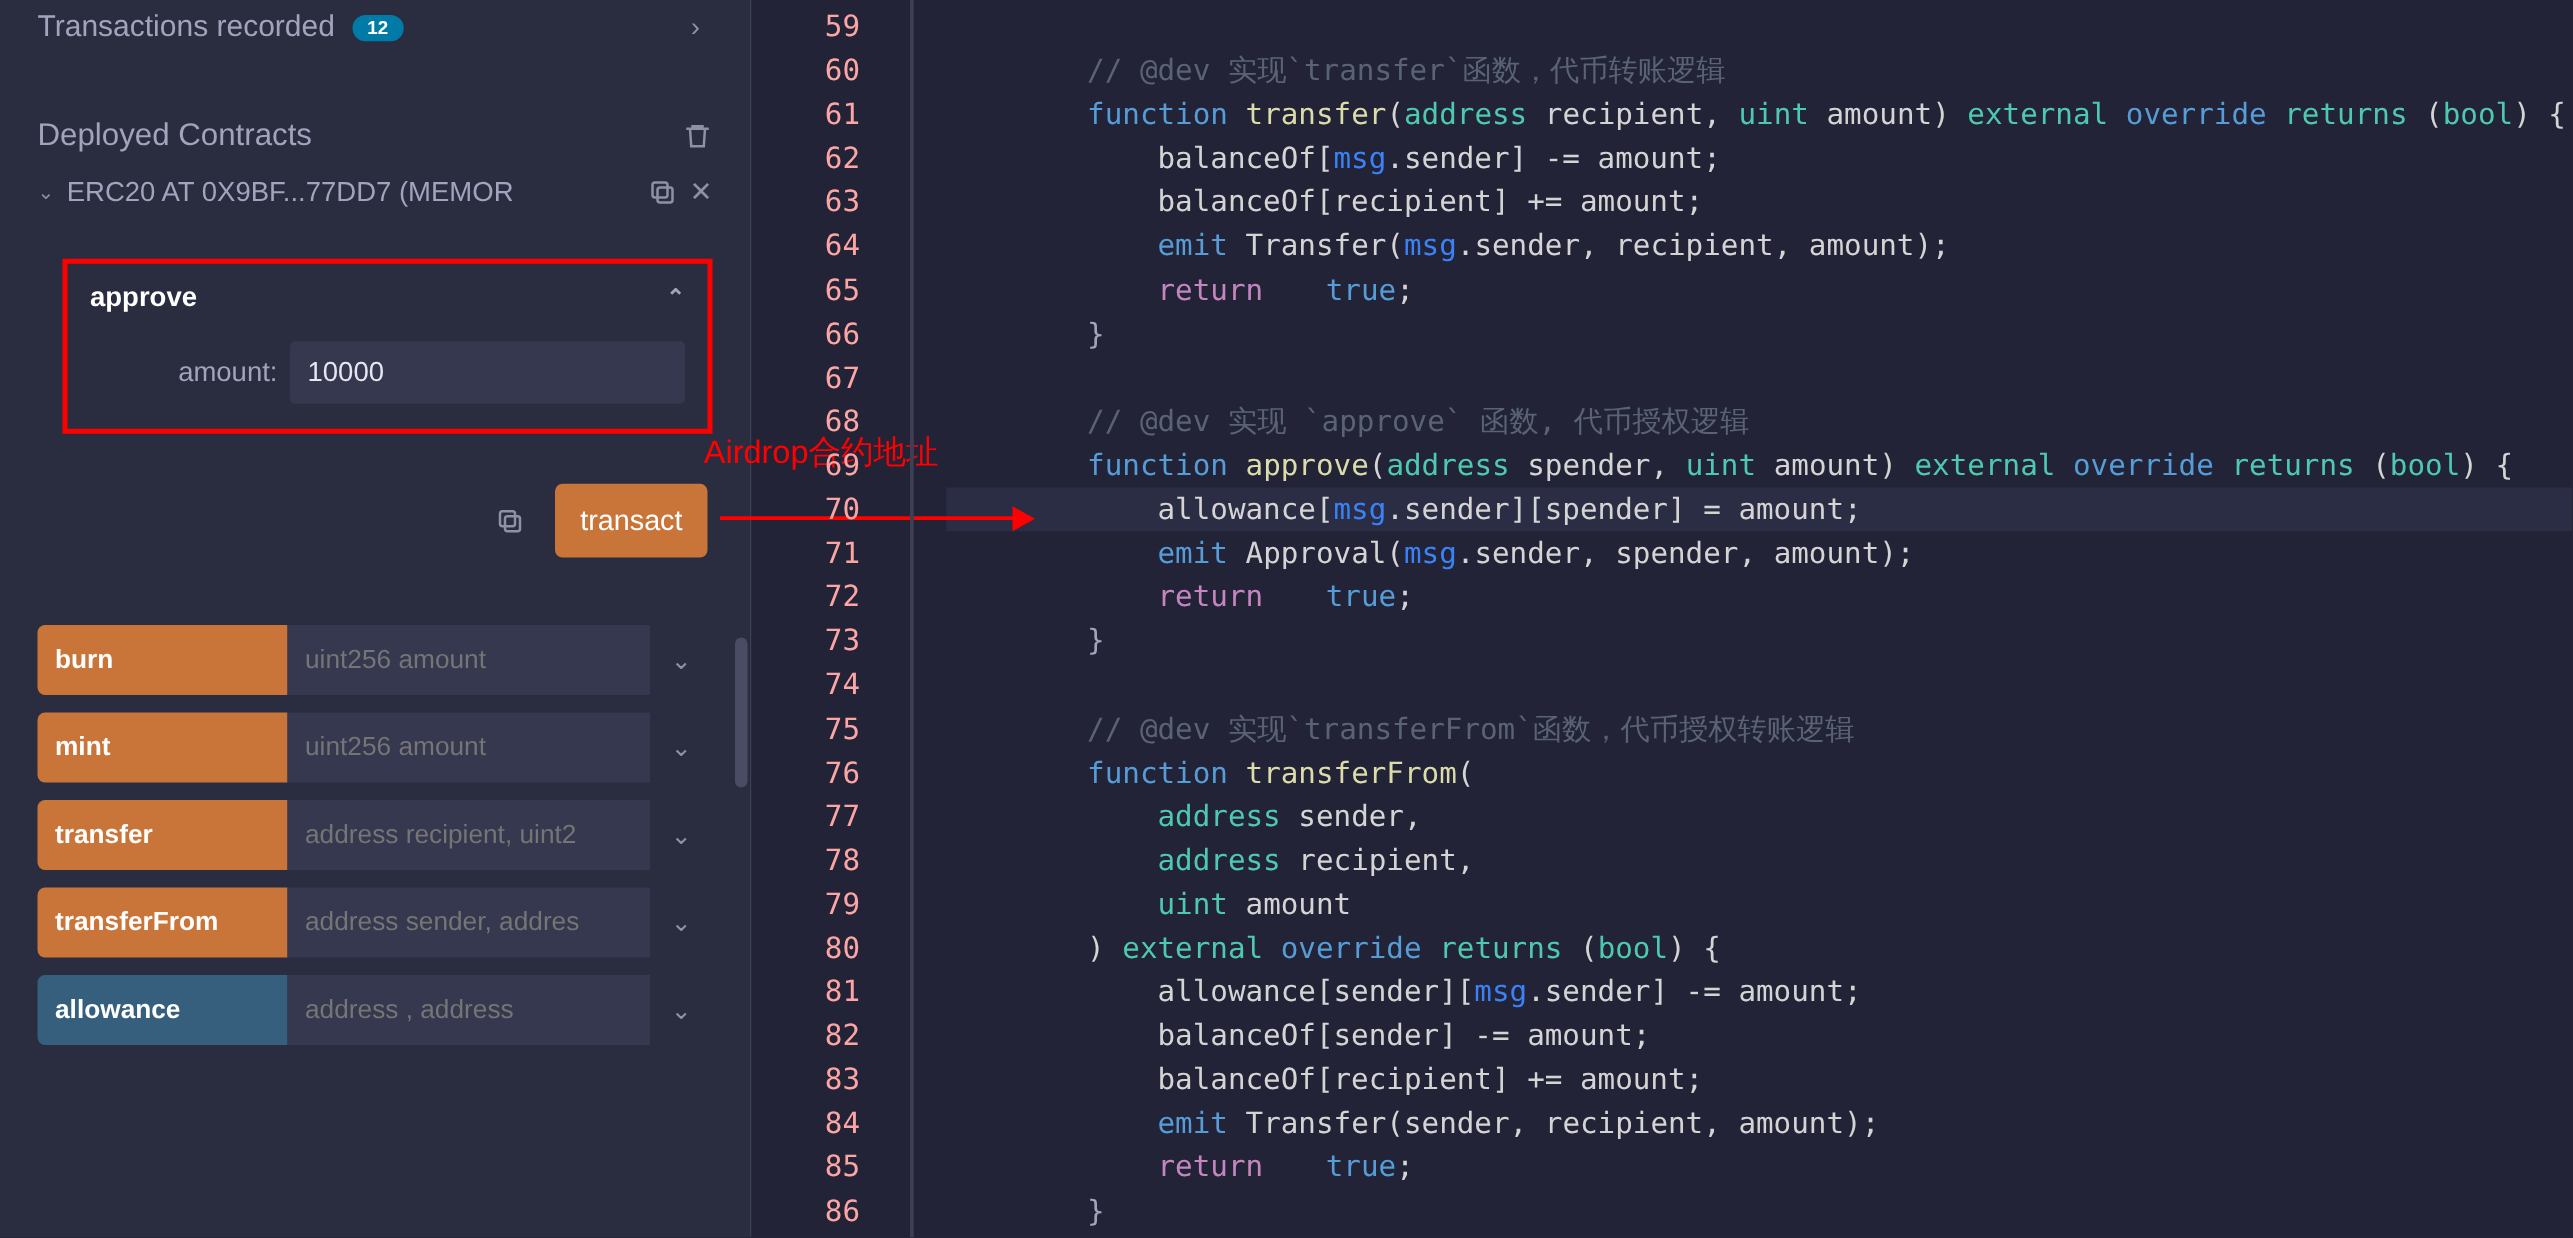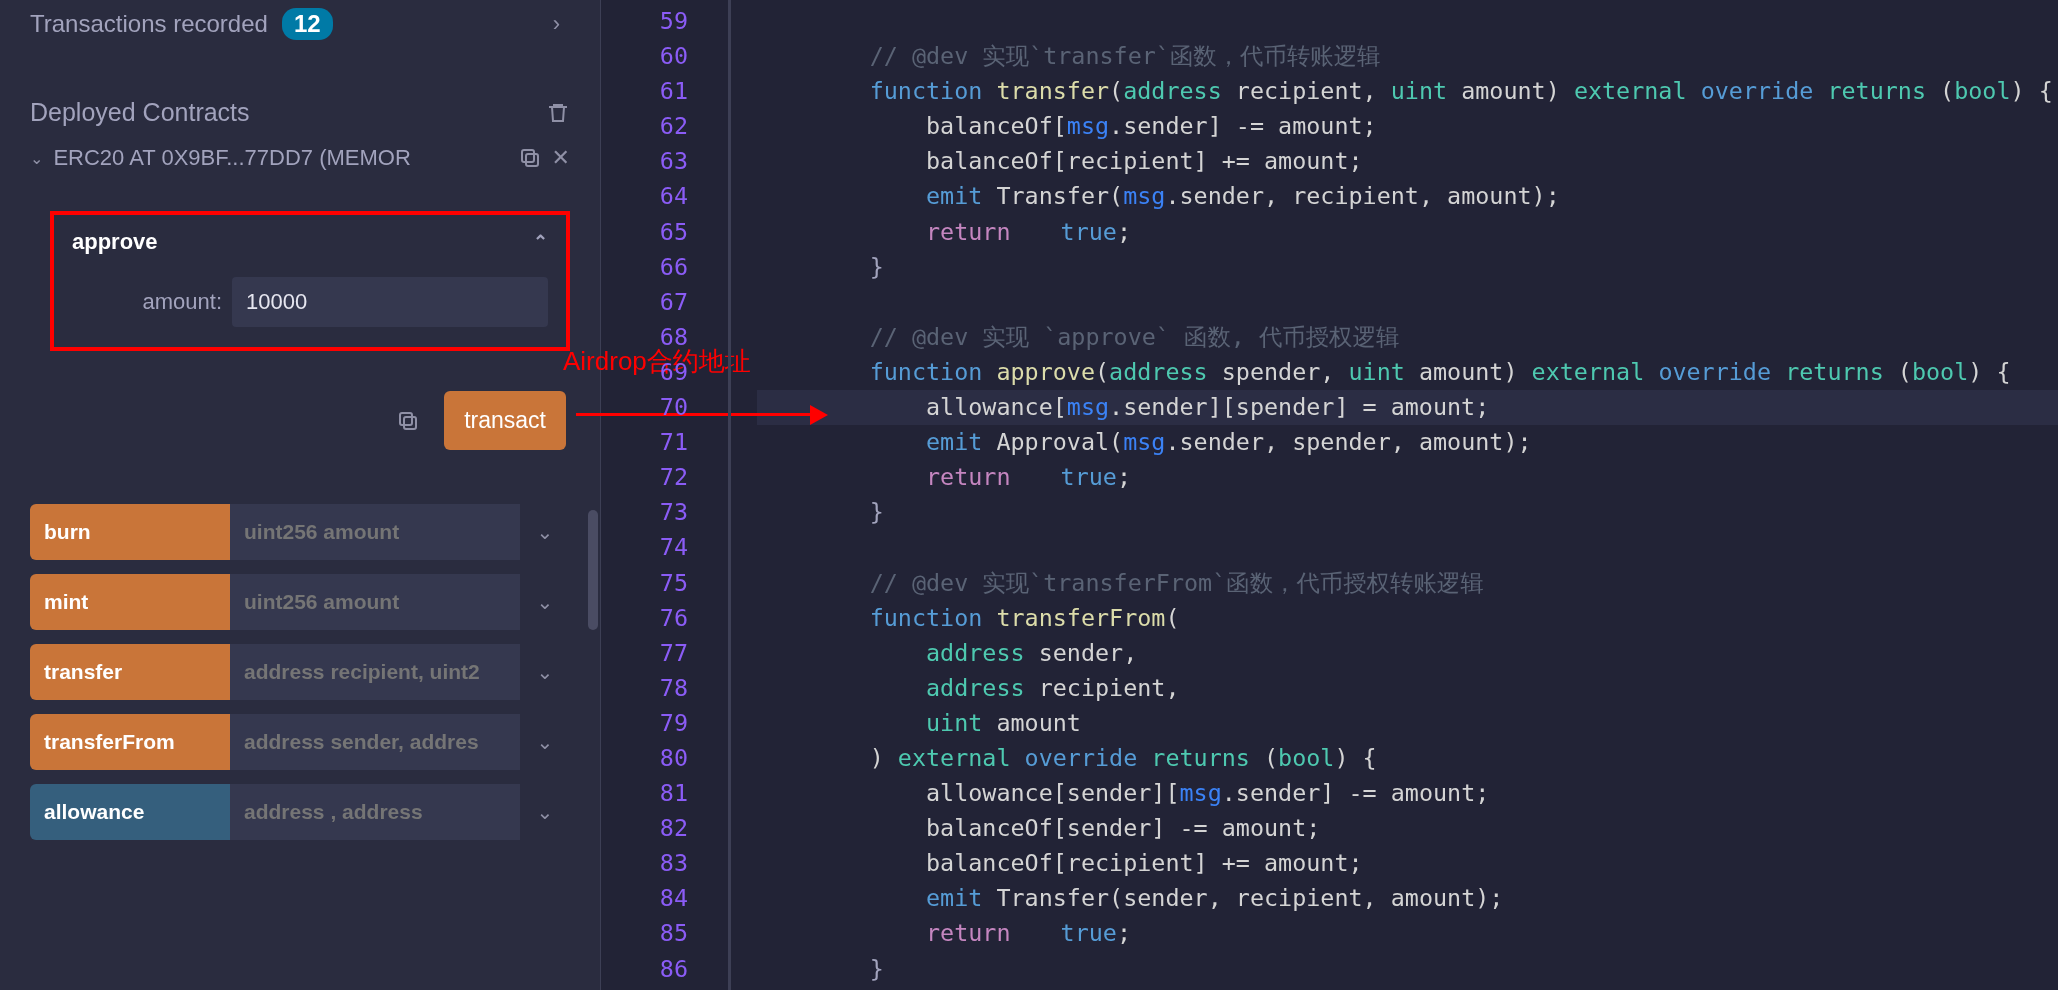--- a/index.html
+++ b/index.html
@@ -26,21 +26,21 @@
   padding: 8px 0 18px 0;
   color: #a2a3bd;
   font-size: 24px;
 }
 .tx-left { display: flex; align-items: center; gap: 14px; }
 .badge {
   background: #007aa6;
   color: #fff;
   border-radius: 14px;
   padding: 2px 12px;
-  font-size: 24px;
+  font-size: 15px;
   font-weight: 600;
 }
 .chev-right {
   font-size: 22px;
   color: #8f90a6;
   padding-right: 10px;
 }
 .deployed-header {
   display: flex;
   align-items: center;
@@ -141,21 +141,20 @@
 .fn-input {
   flex: 1;
   background: #35384f;
   border: none;
   color: #a2a3bd;
   padding: 0 14px;
   font-size: 21px;
   border-radius: 0;
   outline: none;
   min-width: 0;
-  font-weight: bold;
 }
 .fn-chev {
   width: 50px;
   display: flex;
   align-items: center;
   justify-content: center;
   color: #8f90a6;
   font-size: 20px;
 }
 .annotation {
@@ -204,21 +203,21 @@
   background: #222336;
   font-family: "Menlo", "Consolas", monospace;
   font-size: 23.4px;
   line-height: 35.1px;
   overflow: hidden;
   border-left: 1px solid #3d3f55;
 }
 .gutter {
   width: 130px;
   text-align: right;
-  color: #8b5cf6;
+  color: #fca5a5;
   padding-right: 40px;
   padding-top: 4px;
   user-select: none;
   border-right: 3px solid #3d3f55;
   position: relative;
   white-space: pre;
 }
 .gutter-line { height: 35.1px; }
 .code {
   flex: 1;

